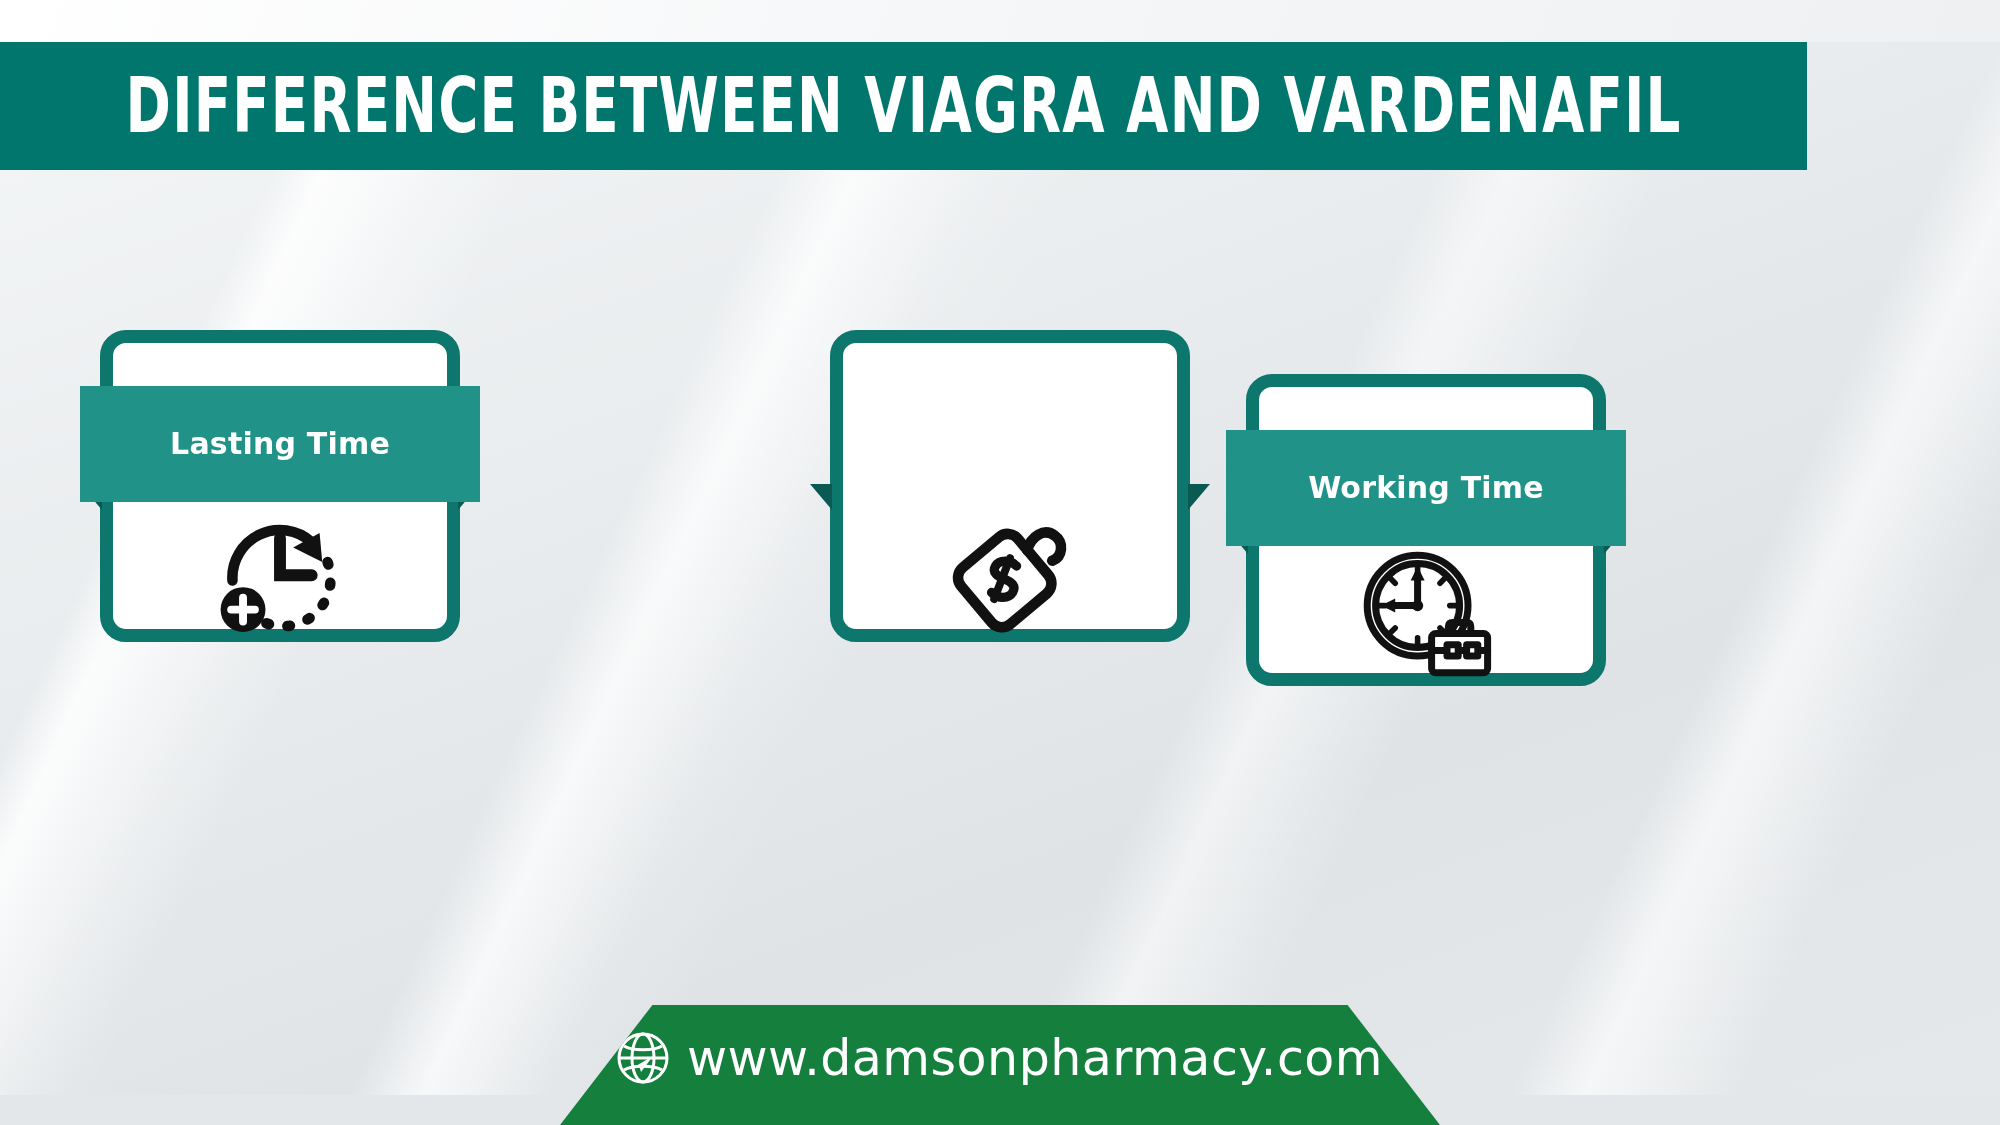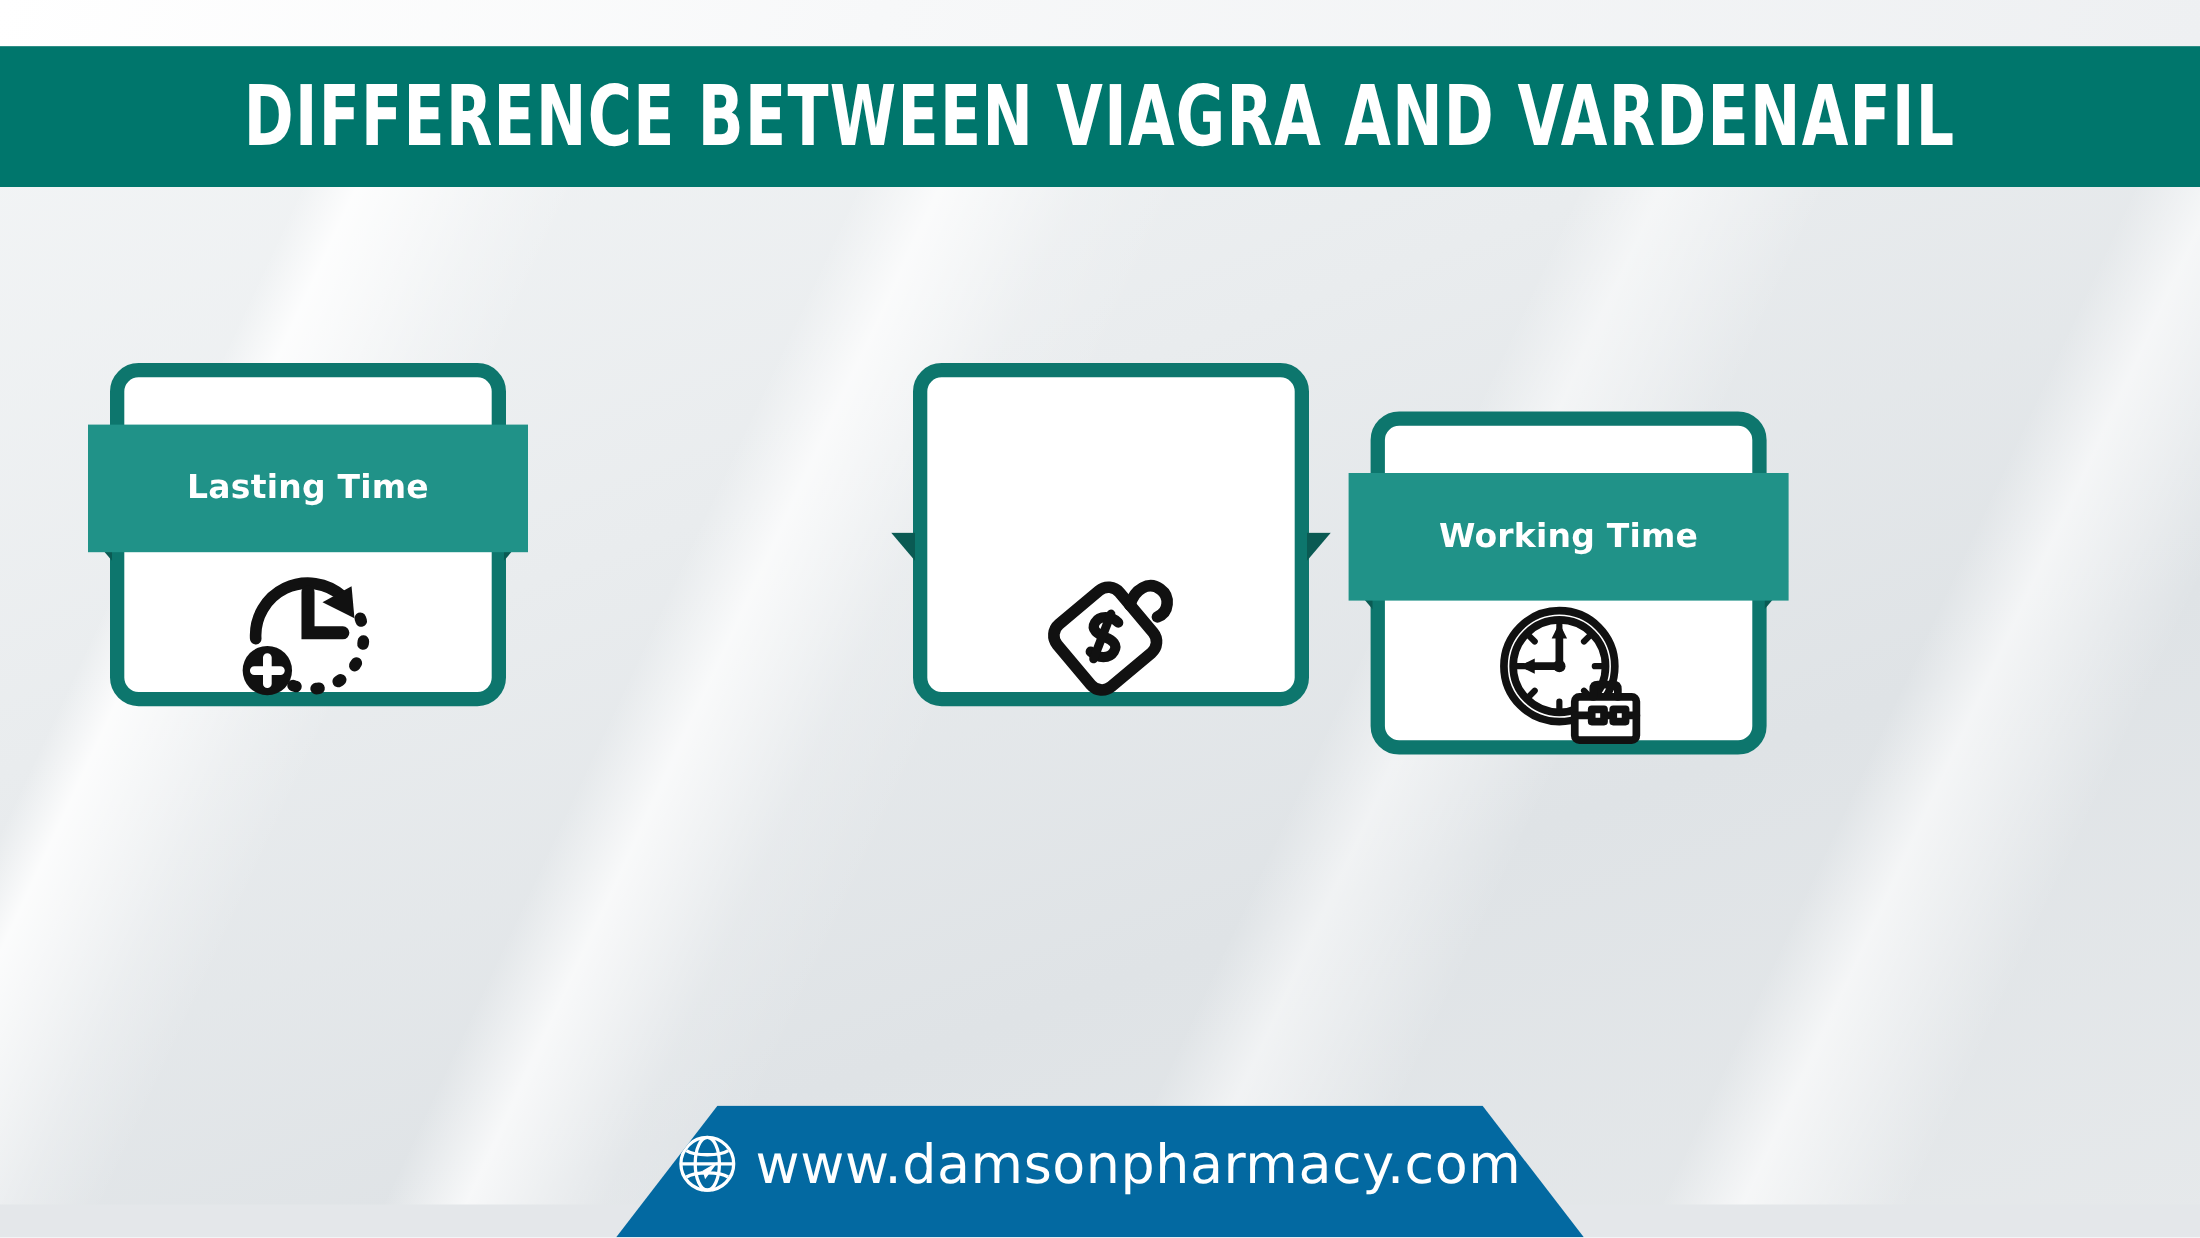--- a/index.html
+++ b/index.html
@@ -35,21 +35,21 @@
     position:absolute;left:0;top:0;width:2000px;height:42px;
     background:linear-gradient(110deg,#ffffff 0%,#f7f8f9 40%,#eef0f2 100%);
   }
   #bg-bot{
     position:absolute;left:0;bottom:0;width:2000px;height:30px;
     background:#e4e7ea;
   }
 
   
   #header{
-    position:absolute;left:0;top:42px;width:2000px;height:128px;
+    position:absolute;left:0;top:42px;width:1807px;height:128px;
     background:#00766c;
     display:flex;align-items:center;justify-content:center;
   }
   #header-title{
     color:#ffffff;
     font-family:"DejaVu Sans Condensed","Liberation Sans Narrow","Liberation Sans", sans-serif;
     font-weight:700;
     font-size:76px;
     letter-spacing:1.5px;
     transform:scaleX(0.80);
@@ -97,21 +97,21 @@
   }
   .card-icon{
     position:absolute;left:20px;top:168px;width:360px;height:144px;
     display:flex;align-items:center;justify-content:center;
   }
   .card-icon svg{display:block;}
 
   
   #footer{
     position:absolute;left:560px;bottom:0;width:880px;height:120px;
-    background:#0369a1;
+    background:#15803d;
     clip-path:polygon(10.5% 0%, 89.5% 0%, 100% 100%, 0% 100%);
     display:flex;align-items:center;justify-content:center;
     padding-bottom:14px;box-sizing:border-box;text-align:center;
   }
   #footer-inner{display:flex;align-items:center;gap:18px;}
   #footer-url{
     color:#ffffff;
     font-family:"DejaVu Sans","Liberation Sans", sans-serif;
     font-weight:400;
     font-size:49px;

